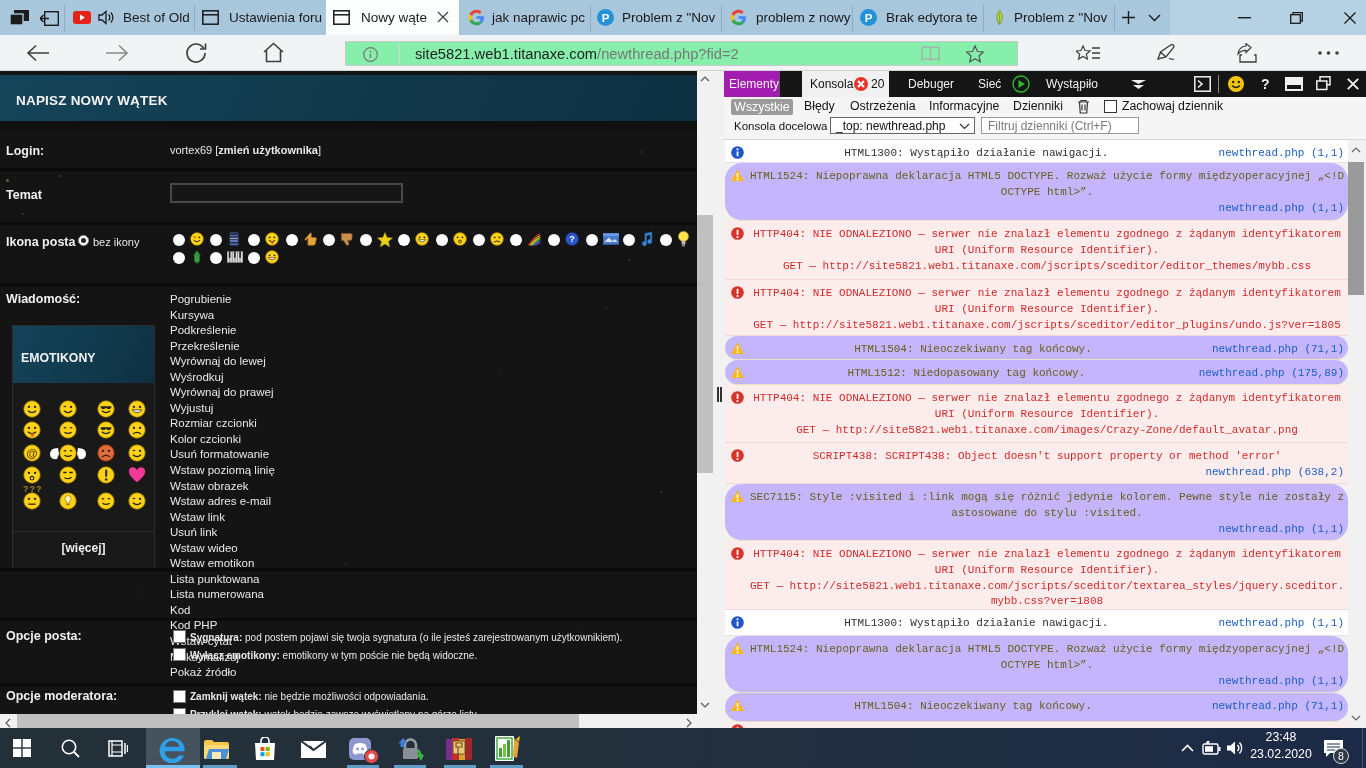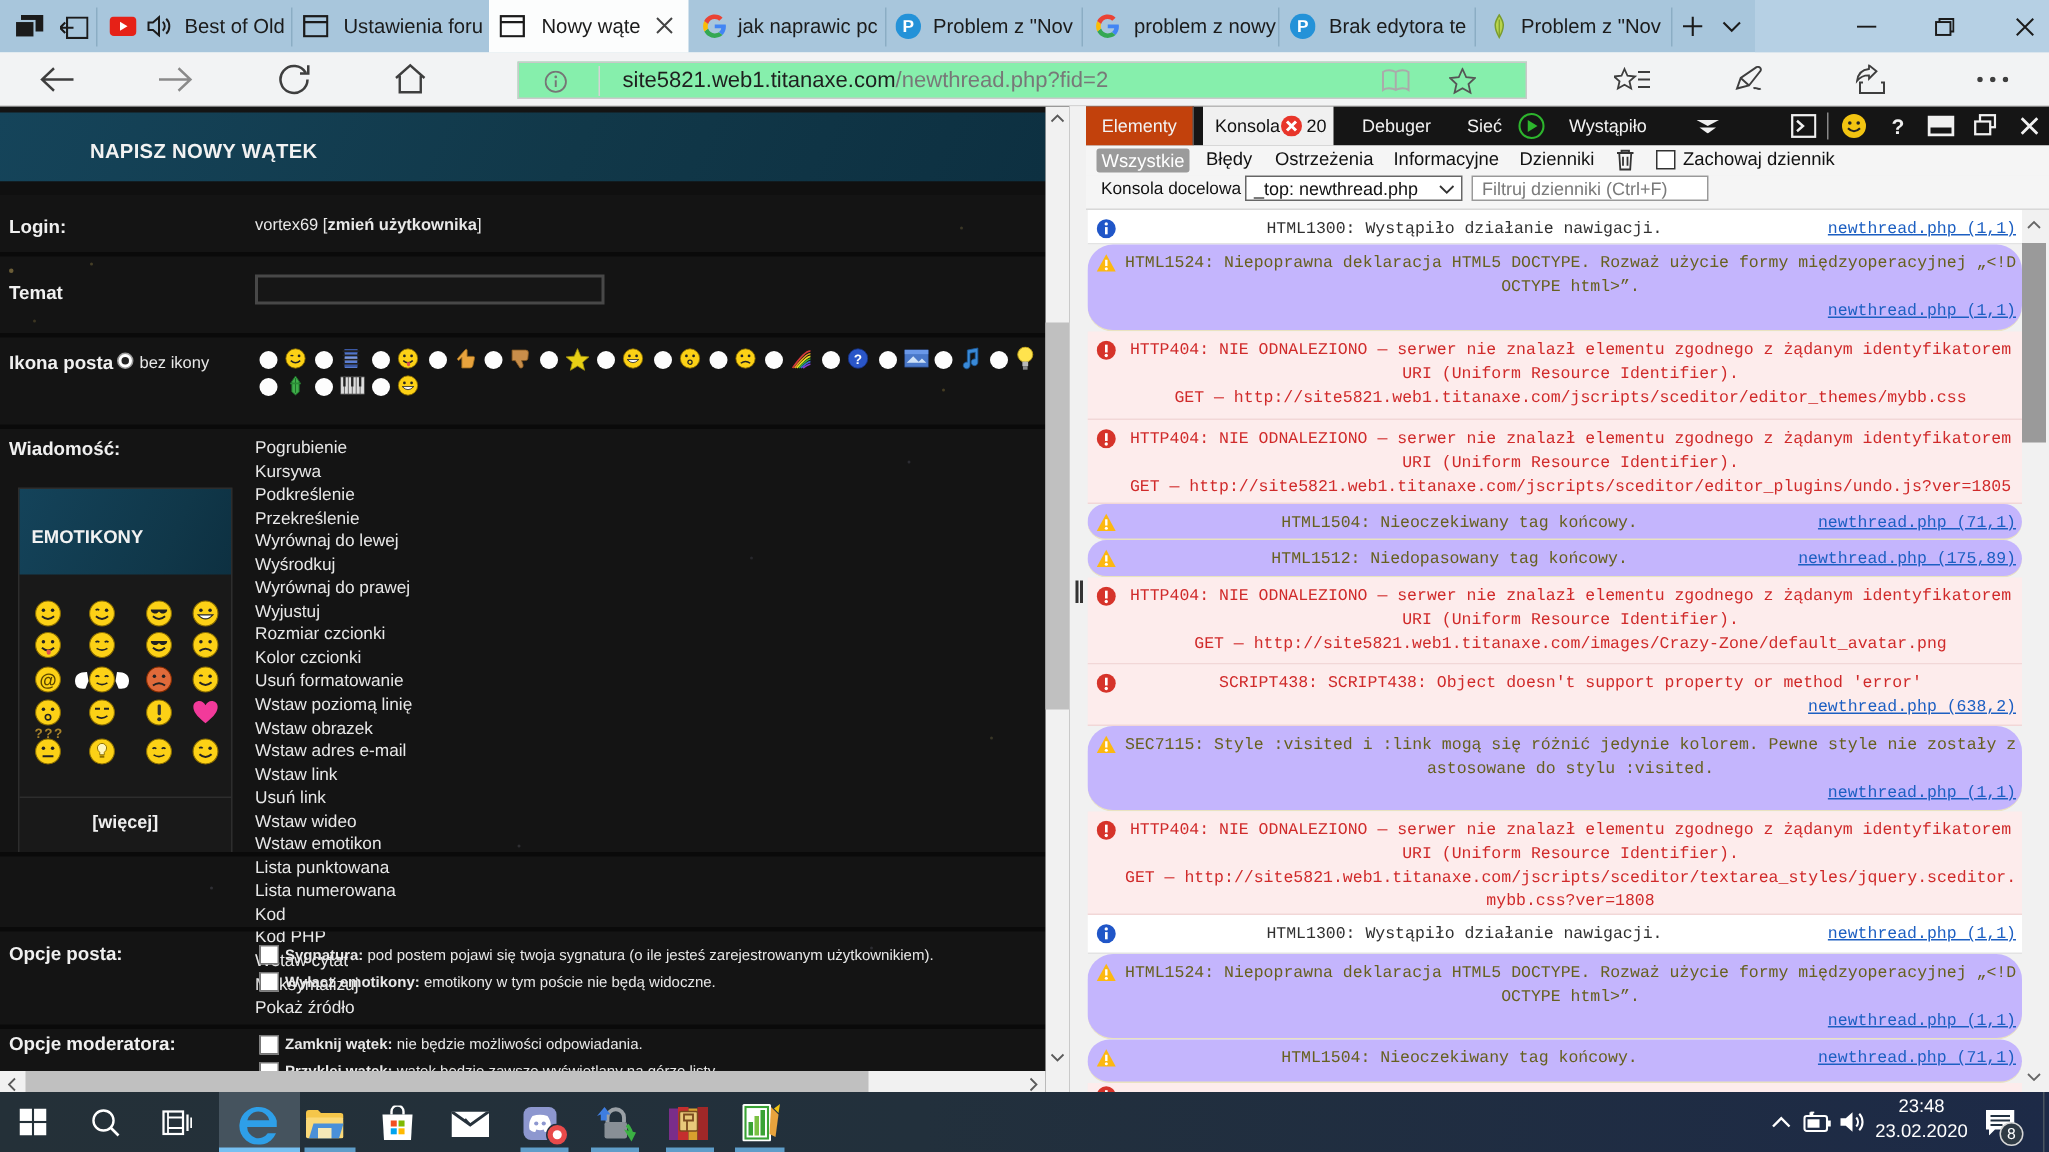--- a/index.html
+++ b/index.html
@@ -11,40 +11,40 @@
 .tab{position:absolute;top:0;height:35px;font-size:14px;color:#1b1b1b;overflow:hidden;}
 .tabsep{position:absolute;top:5px;height:26px;width:1px;background:#8badc4;}
 .tablab{position:absolute;top:10px;white-space:nowrap;font-size:13.5px;color:#1b1b1b;}
 #activetab{background:#fcfdfd;}
 
 #addrbar{position:absolute;left:0;top:35px;width:1366px;height:36px;background:#f2f3f4;border-bottom:1px solid #d4d4d4;}
 #urlbox{position:absolute;left:345px;top:6px;width:673px;height:25px;background:#86efac;border:1px solid #c9c9c9;}
 
 #page{position:absolute;left:0;top:71px;width:713px;height:657px;background:#141414;overflow:hidden;color:#e8e8e8;}
 #pghead{position:absolute;left:0;top:4px;width:697px;height:46px;background:linear-gradient(115deg,#15445a 0%,#113849 55%,#0d3041 100%);}
-#pghead span{position:absolute;left:16px;top:18px;font-weight:bold;font-size:13.5px;color:#f2f2f2;letter-spacing:.2px;margin-left:44px;}
+#pghead span{position:absolute;left:16px;top:18px;font-weight:bold;font-size:13.5px;color:#f2f2f2;letter-spacing:.2px;}
 .plabel{position:absolute;left:6px;font-weight:bold;font-size:12.5px;color:#f0f0f0;white-space:nowrap;}
 .ptext{font-size:11.5px;color:#e8e8e8;}
 .rowline{position:absolute;left:0;width:697px;height:3px;background:#0a0a0a;}
 .chk{position:absolute;width:13px;height:13px;background:#fff;border:1px solid #777;}
 
 .sbtrack{position:absolute;background:#f1f1f1;}
 .sbthumb{position:absolute;background:#c0c0c0;}
 
 #devtools{position:absolute;left:713px;top:71px;width:653px;height:657px;background:#f1f1f1;}
 #dtbar{position:absolute;left:11px;top:0;width:642px;height:26px;background:#151515;}
 .dttab{position:absolute;top:0;height:26px;color:#f2f2f2;font-size:12px;}
 #dtfilter{position:absolute;left:11px;top:26px;width:642px;height:20px;background:#f5f5f5;font-size:12.3px;color:#111;}
 #dtrow2{position:absolute;left:11px;top:46px;width:642px;height:22px;background:#f5f5f5;font-size:12px;color:#111;}
 #dtmsgs{position:absolute;left:12px;top:69px;width:623px;height:588px;overflow:hidden;font-family:"Liberation Mono",monospace;font-size:11px;text-align:center;}
 .msg{position:relative;border-bottom:1px solid #e3e3e3;padding:6px 4px 0 25px;line-height:15.8px;white-space:nowrap;overflow:hidden;}
 .m-info{background:#fff;color:#303030;}
 .m-warn{background:#c4b5fd;color:#67601f;border-bottom-color:#eae2c0;border-radius:17px;}
 .m-err{background:#fdecec;color:#d02a2a;border-bottom-color:#f2d7d7;}
-.mlink{color:#1c5fc2;text-decoration:underline;float:right;padding-left:16px;}
+.mlink{color:#1c5fc2;float:right;padding-left:16px;}
 .micon{position:absolute;left:6px;top:6px;width:13px;height:13px;}
 
 #taskbar{position:absolute;left:0;top:728px;width:1366px;height:40px;background:linear-gradient(90deg,#243038 0%,#22303c 45%,#1d2a47 100%);color:#fff;}
 .tbline{position:absolute;top:37px;height:3px;background:#76b9ed;}
 </style></head>
 <body>
 <div id="screen">
 
 <div id="tabbar">
   <div class="abs" style="left:1170px;top:0;width:196px;height:35px;background:#b6d0e4"></div>
@@ -490,21 +490,21 @@
       </svg>
   <svg class="abs" style="left:700px;top:631px" width="10" height="6" viewBox="0 0 10 6">
         <path d="M1 1 L5 5 L9 1" stroke="#5a5a5a" stroke-width="1.2" fill="none"></path>
       </svg>
   <div class="sbtrack" style="left:697px;top:643px;width:16px;height:14px"></div>
 </div>
 
 <div id="devtools">
 
   <div id="dtbar">
-    <div class="dttab" style="left:0;top:0;width:72px;background:#c2410c;text-align:center;line-height:26px;border-right:1px solid #555">Elementy</div>
+    <div class="dttab" style="left:0;top:0;width:56px;background:#a21caf;text-align:right;line-height:26px;border-right:1px solid #555">Elementy</div>
     <div class="dttab" style="left:78px;top:0;width:87px;background:#f0f0f0;color:#111;line-height:26px">
       <span style="position:absolute;left:8px">Konsola</span>
       <svg class="abs" style="left:52px;top:6px" width="14" height="14" viewBox="0 0 14 14">
             <circle cx="7" cy="7" r="7" fill="#e8352a"></circle>
             <path d="M4 4 L10 10 M10 4 L4 10" stroke="#fff" stroke-width="2"></path>
           </svg>
       <span style="position:absolute;left:69px">20</span>
     </div>
     <div class="dttab" style="left:184px;line-height:26px">Debuger</div>
     <div class="dttab" style="left:254px;line-height:26px">Sieć</div>

